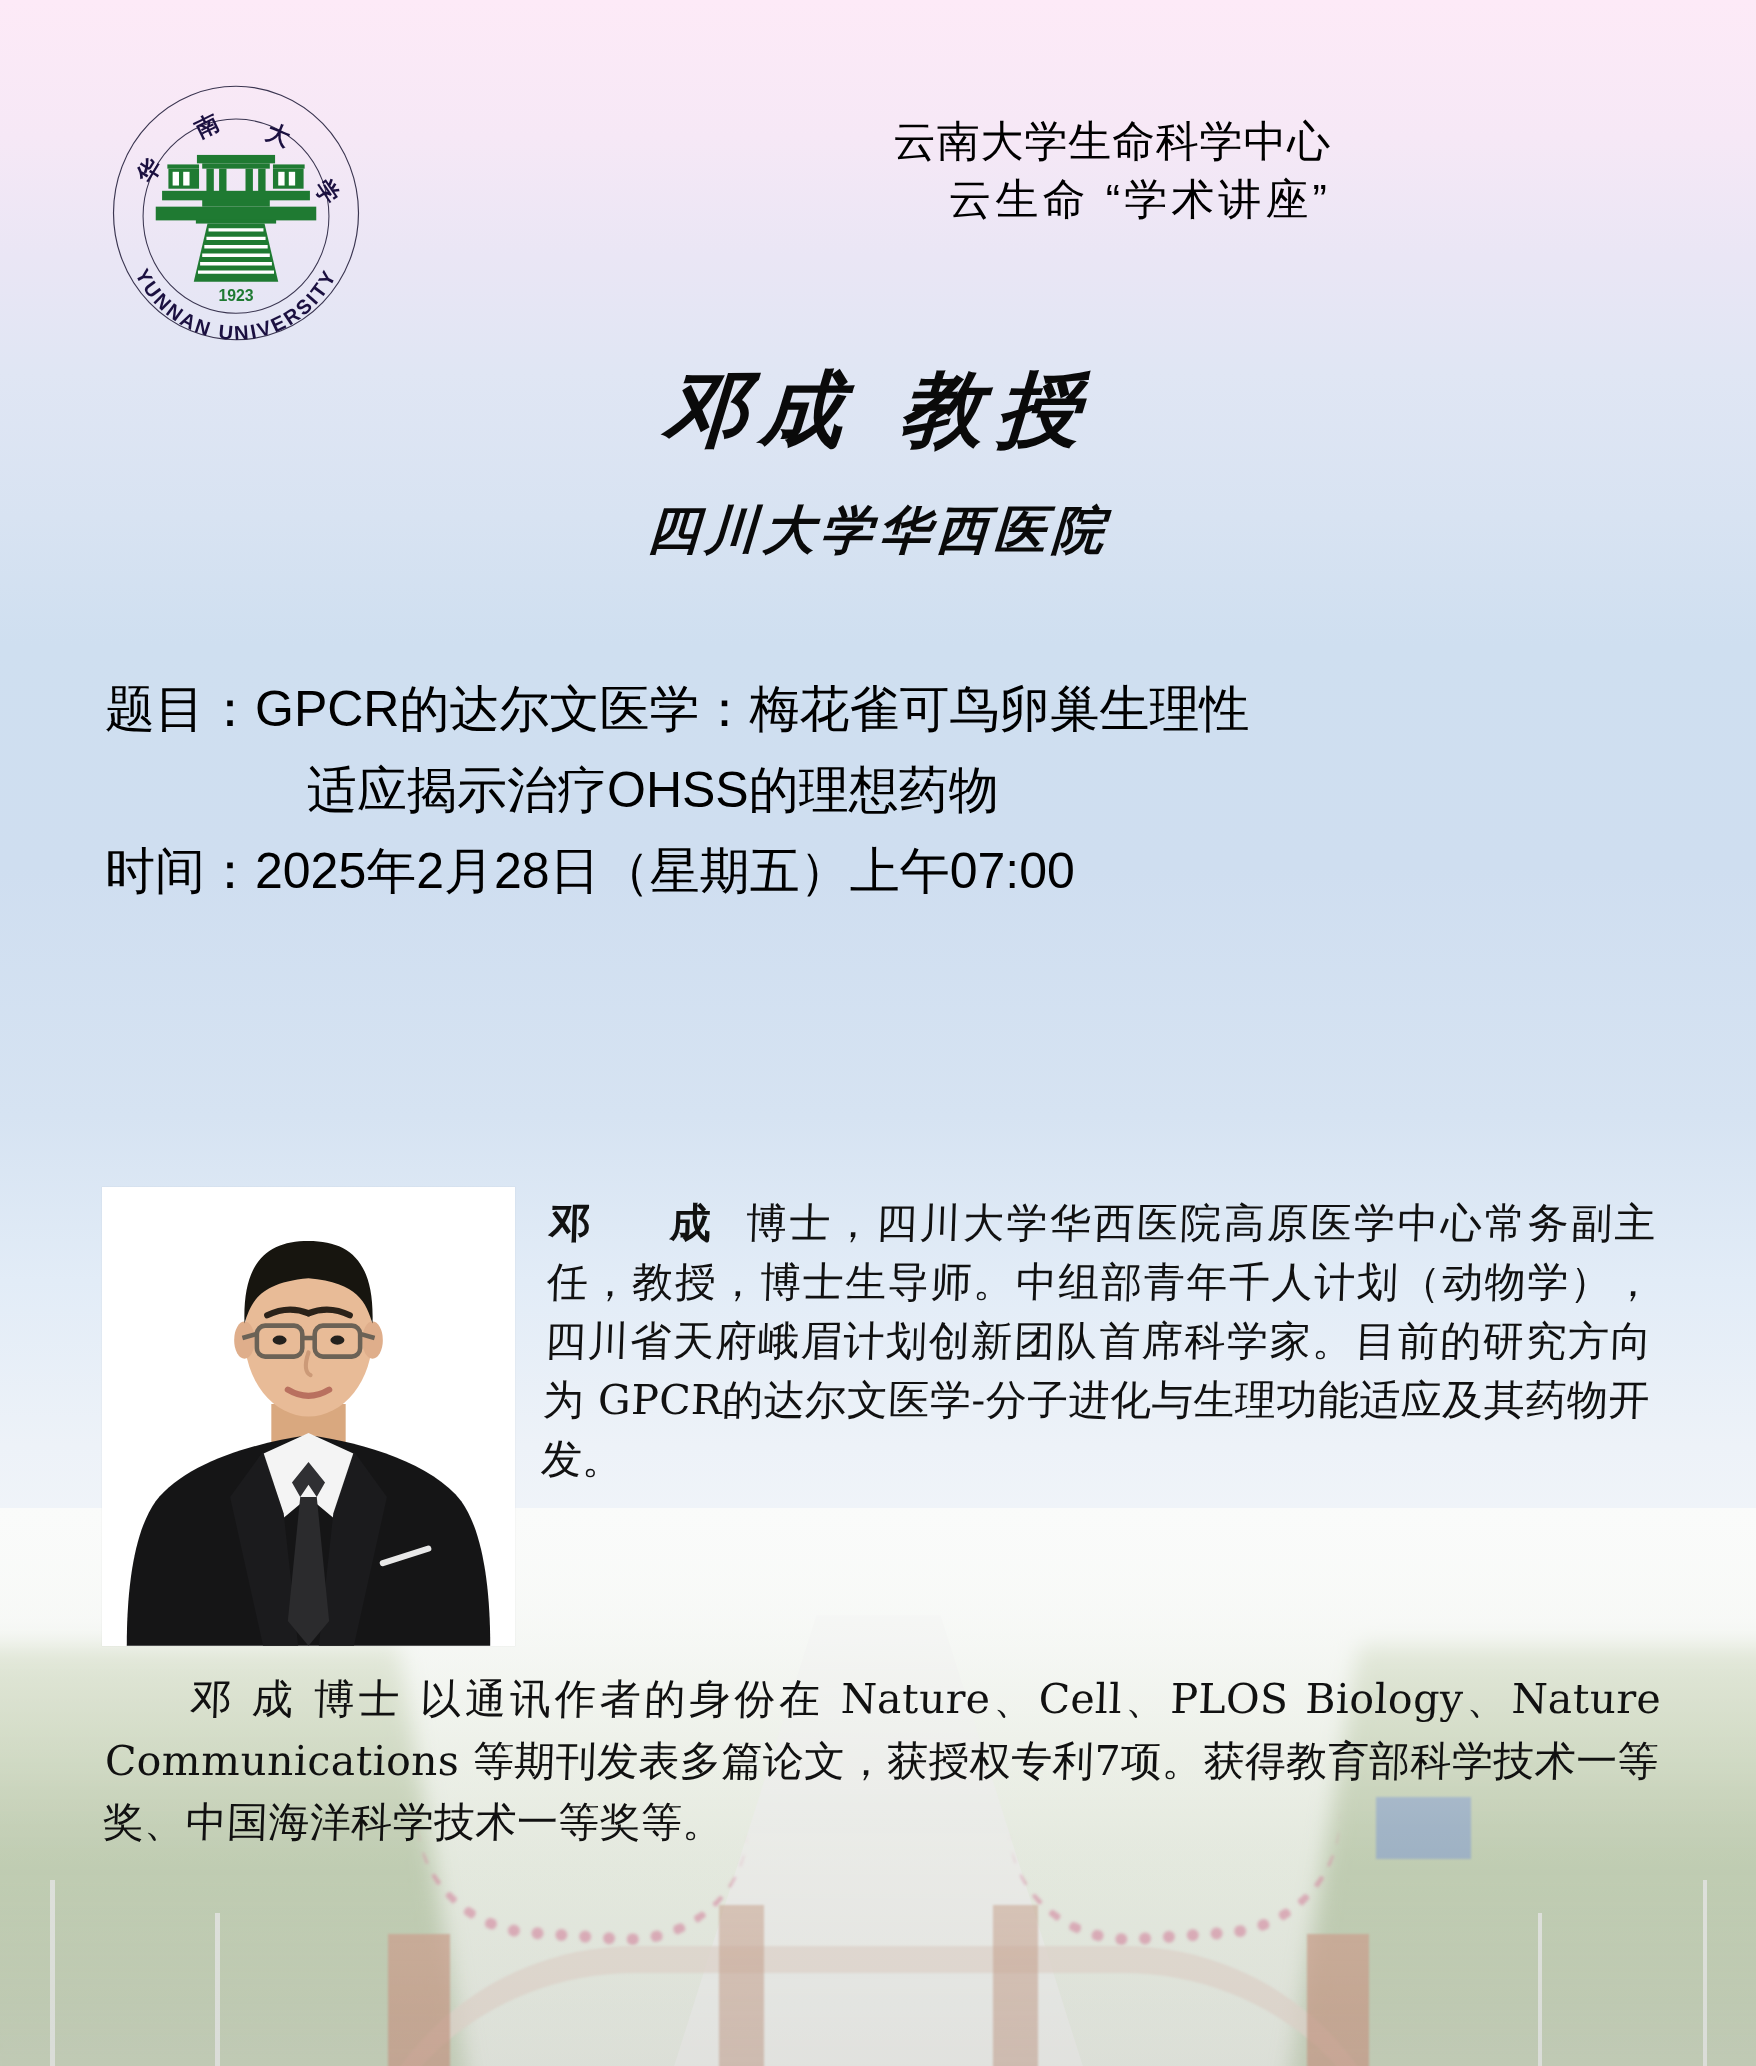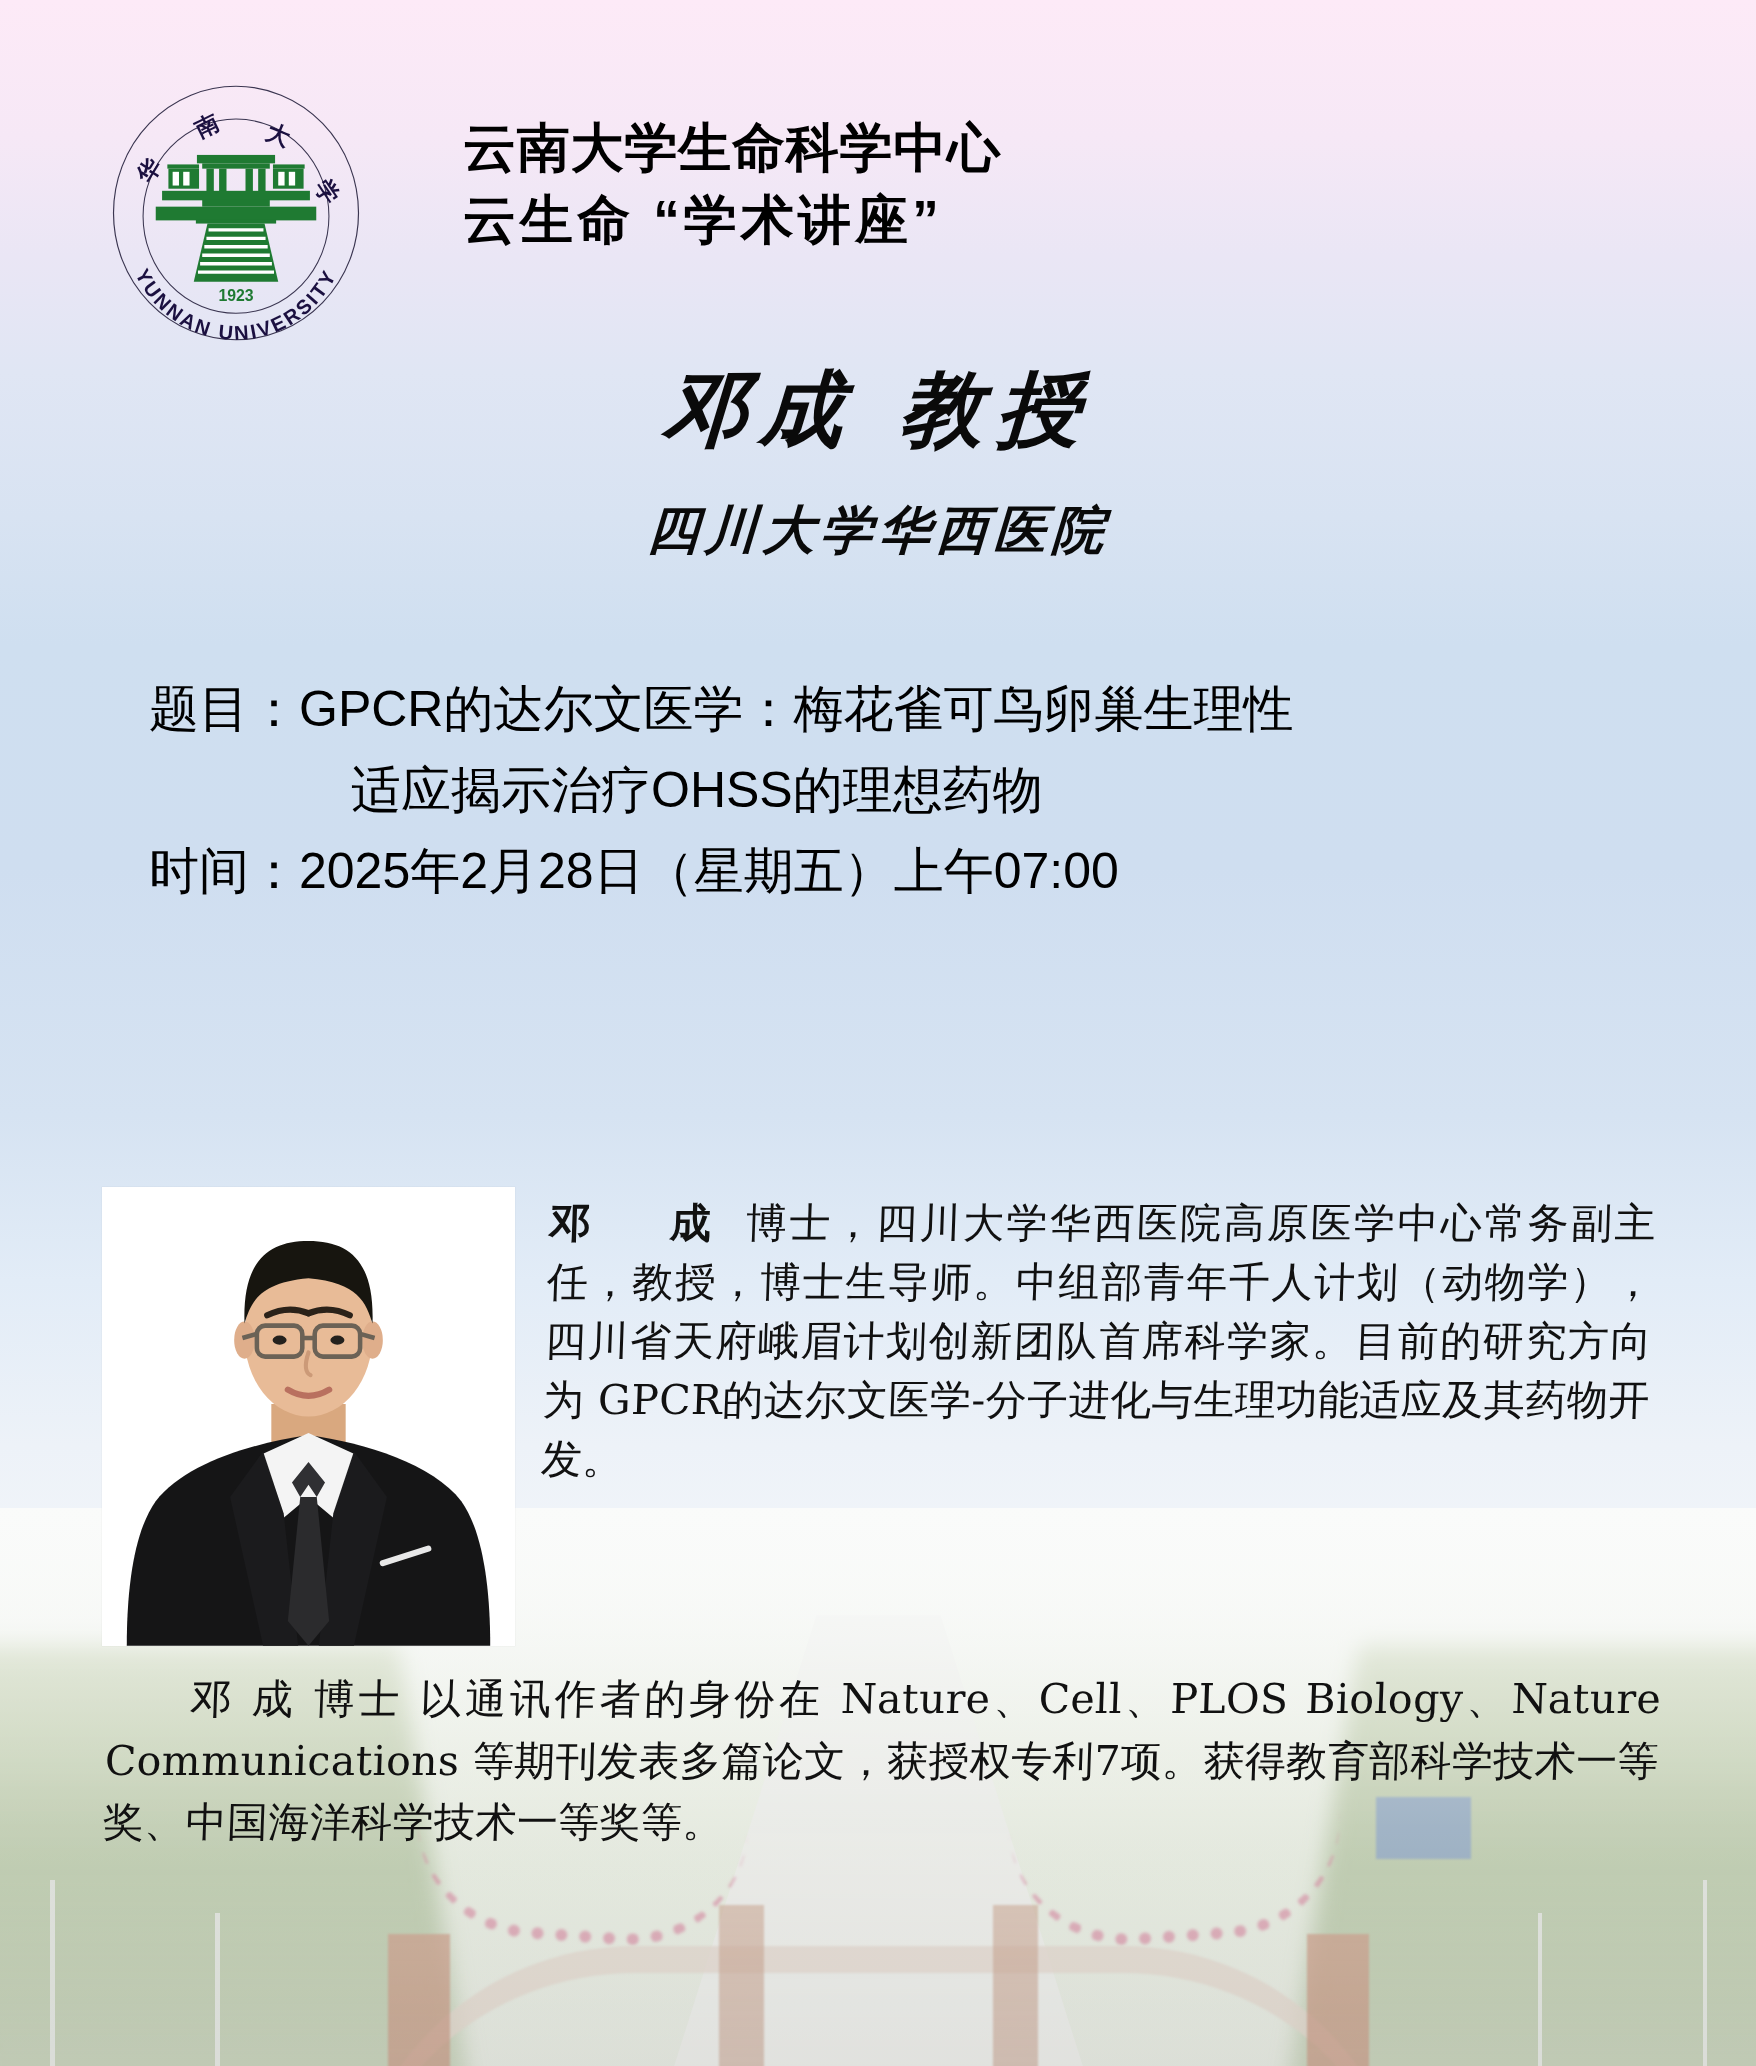--- a/index.html
+++ b/index.html
@@ -113,24 +113,24 @@
   
   .logo {
     position:absolute; left:77px; top:81px;
     width:318px; height:264px;
   }
   .logo svg { width:100%; height:100%; display:block; }
 
   
   .hdr {
     position:absolute; left:463px; top:112px; width:868px;
-    text-align:left;
+    text-align:right;
     font-family:"Liberation Sans","DejaVu Sans",sans-serif;
-    font-weight:700; color:#000;
-    font-size:53px; line-height:1.36;
+    font-weight:400; color:#000;
+    font-size:43px; line-height:1.36;
     letter-spacing:0.8px;
   }
   .hdr .l2 { letter-spacing:4.1px; }
 
   
   .speaker-name {
     position:absolute; left:0; right:0; top:355px;
     text-align:center;
     font-family:"DejaVu Serif","Liberation Serif",serif;
     font-weight:700; font-style:italic;
@@ -145,21 +145,21 @@
     font-size:52px; letter-spacing:5.8px; color:#0a0a0a;
     transform:skewX(-3deg);
   }
 
   
   .details {
     position:absolute; left:105px; top:669px; width:1545px;
     font-family:"Liberation Sans","DejaVu Sans",sans-serif;
     font-size:50px; line-height:1.62; color:#000; font-weight:400;
   }
-  .details .row { white-space:nowrap;margin-left:44px; }
+  .details .row { white-space:nowrap; }
   .details .row.indent { padding-left:202px; }
 
   
   .photo {
     position:absolute; left:102px; top:1187px;
     width:413px; height:459px;
     background:#fff;
     box-shadow:0 0 0 0.4px rgba(0,0,0,.05);
     overflow:hidden;
   }

